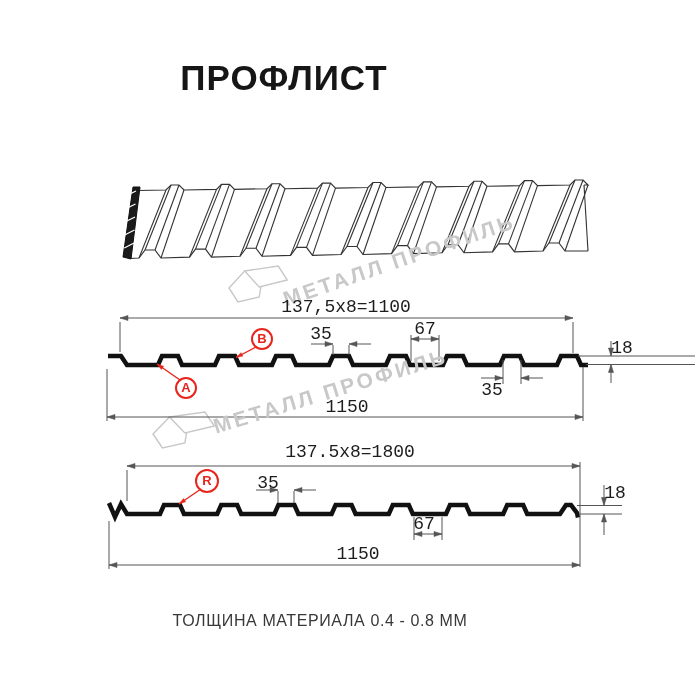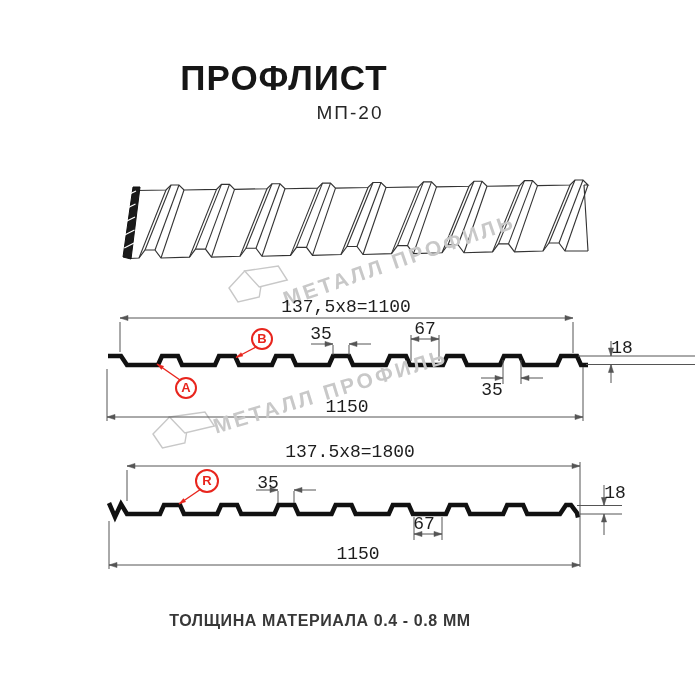--- a/index.html
+++ b/index.html
@@ -11,21 +11,21 @@
   .title{
     position:absolute;left:0;top:58px;width:568px;text-align:center;
     font-size:35px;font-weight:bold;letter-spacing:1px;color:#161616;
   }
   .subtitle{
     position:absolute;left:0;top:102px;width:700px;text-align:center;
     font-size:19px;font-weight:500;letter-spacing:2px;color:#262626;
   }
   .footer-note{
     position:absolute;left:0;top:612px;width:640px;text-align:center;
-    font-size:16px;font-weight:700;letter-spacing:0.6px;color:#383838;
+    font-size:16px;font-weight:400;letter-spacing:0.6px;color:#383838;
   }
   .dim{
     position:absolute;transform:translate(-50%,-50%);
     font-size:18px;color:#1d1d1d;white-space:nowrap;font-family:Liberation Mono, monospace;
   }
   .wm-text{
     position:absolute;color:#c8c8c8;font-weight:bold;font-size:21px;
     letter-spacing:3px;white-space:nowrap;transform-origin:left center;
     user-select:none;
   }
@@ -159,21 +159,20 @@
       <line x1="256" y1="347" x2="236" y2="357.5" stroke="#e8251d" stroke-width="1.4"></line>
       <path d="M236,357.5 L241.0571989717299,352.66008899251915 L242.85563160254912,356.08567495598436 Z" stroke="#e8251d" stroke-width="0.5" fill="#e8251d" stroke-linejoin="miter"></path>
       <line x1="201" y1="489" x2="179" y2="504" stroke="#e8251d" stroke-width="1.4"></line>
       <path d="M179,504 L183.4685827728668,498.611886415262 L185.64812116234074,501.8085427198238 Z" stroke="#e8251d" stroke-width="0.5" fill="#e8251d" stroke-linejoin="miter"></path>
     </svg>
 
   <div class="wm-text wm1">МЕТАЛЛ ПРОФИЛЬ</div>
   <div class="wm-text wm2">МЕТАЛЛ ПРОФИЛЬ</div>
 
   <div class="title">ПРОФЛИСТ</div>
-  <div class="subtitle">МП-20</div>
 
   <div class="dim" style="left:346px;top:307px">137,5x8=1100</div>
   <div class="dim" style="left:321px;top:334px">35</div>
   <div class="dim" style="left:425px;top:329px">67</div>
   <div class="dim" style="left:622px;top:348px">18</div>
   <div class="dim" style="left:492px;top:390px">35</div>
   <div class="dim" style="left:347px;top:407px">1150</div>
 
   <div class="dim" style="left:350px;top:452px">137.5x8=1800</div>
   <div class="dim" style="left:268px;top:483px">35</div>

